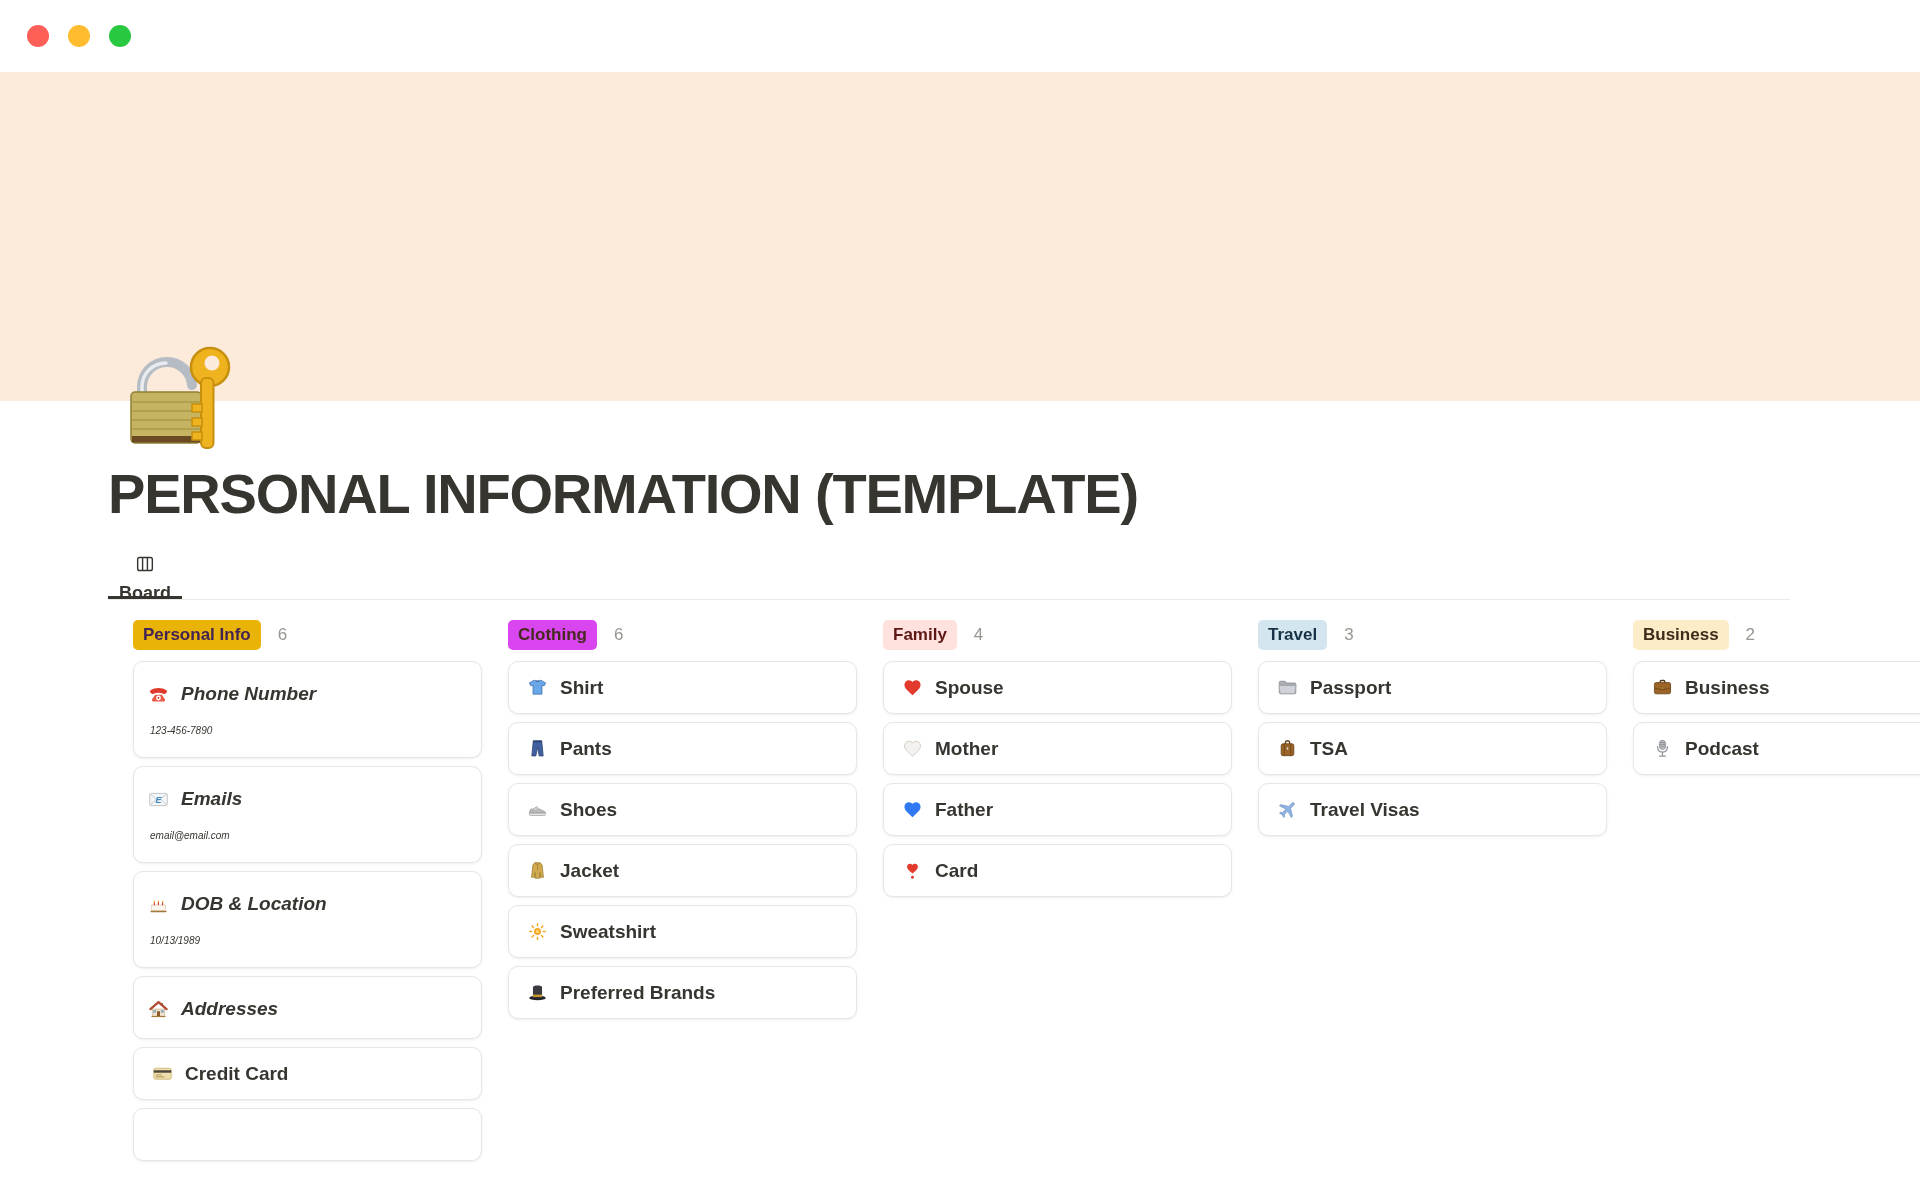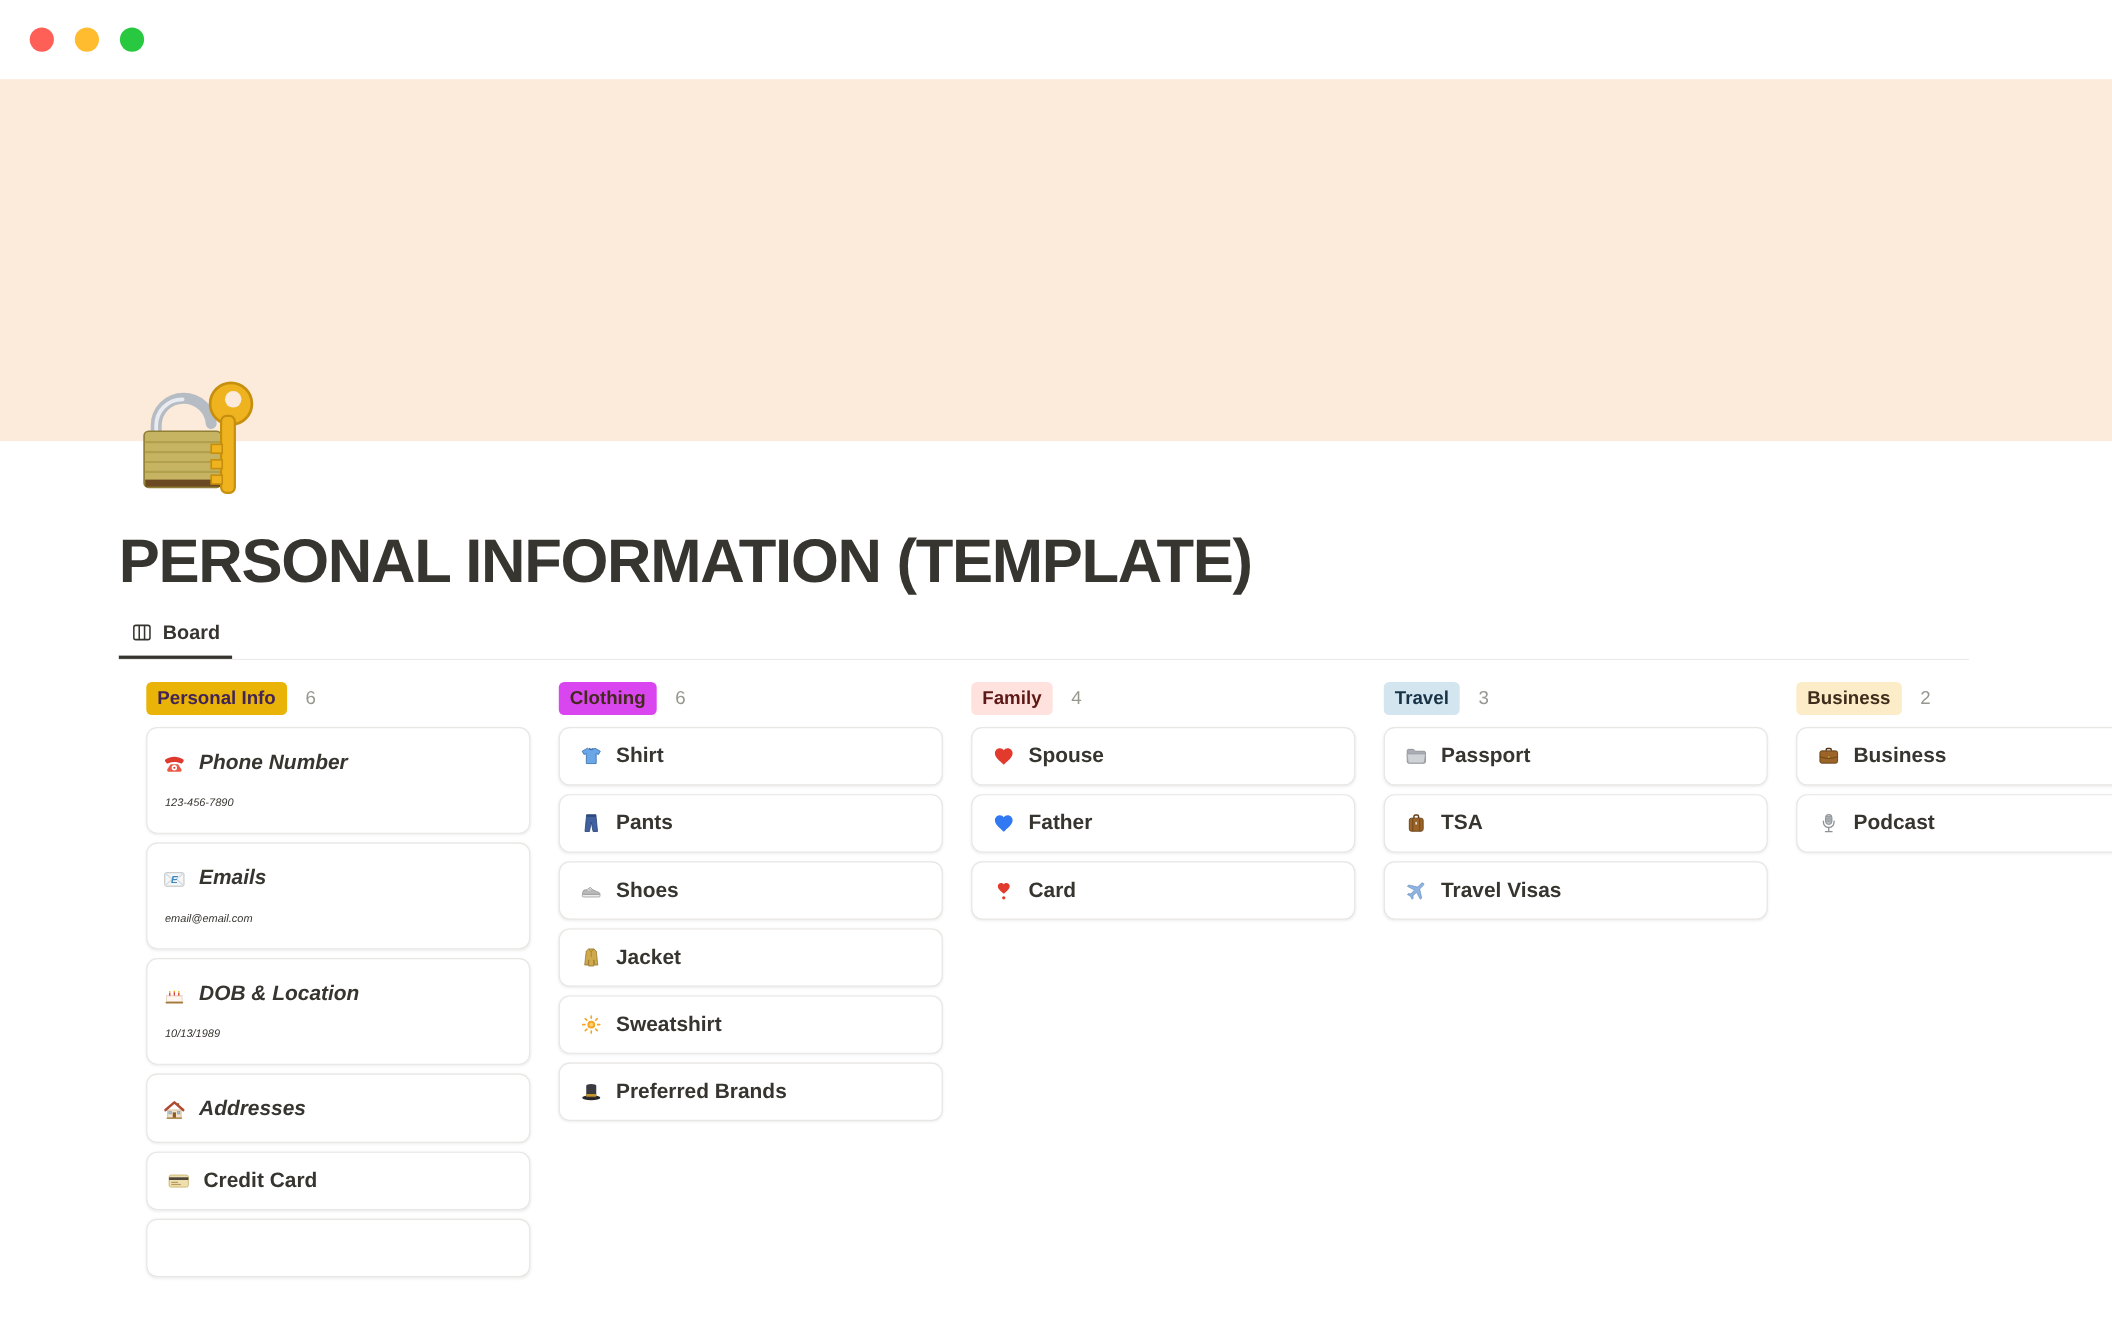--- a/index.html
+++ b/index.html
@@ -11,29 +11,29 @@
     display:flex;align-items:center;padding-left:27px;box-sizing:border-box;gap:19px;}
   .dot{width:22px;height:22px;border-radius:50%;display:inline-block;}
 
   
   .cover{position:absolute;left:0;top:72px;width:1920px;height:329px;}
 
   
   .page-icon{position:absolute;left:100px;top:340px;width:150px;height:115px;}
 
   
-  .page-title{position:absolute;left:108px;top:478px;margin:0;font-size:56px;line-height:64px;
+  .page-title{position:absolute;left:108px;top:462px;margin:0;font-size:56px;line-height:64px;
     font-weight:700;letter-spacing:-1.2px;color:#37352f;white-space:nowrap;}
 
   
   .tabbar{position:absolute;left:108px;top:554px;width:1682px;height:46px;
     border-bottom:1px solid #ebeae8;display:flex;box-sizing:border-box;}
   .tab{display:flex;align-items:center;gap:9px;padding:0 11px;height:100%;box-sizing:border-box;
     font-size:18px;font-weight:600;color:#37352f;border-bottom:3px solid transparent;margin-bottom:-1px;cursor:pointer;}
-  .tab.active{border-bottom-color:#37352f;}
+  .tab.active{border-bottom-color:#37352f;flex-direction:column;}
   .tab-icon{width:20px;height:20px;display:inline-flex;}
 
   
   .board{position:absolute;left:133px;top:620px;display:flex;gap:26px;align-items:flex-start;}
   .column{width:349px;flex:none;}
   .col-header{display:flex;align-items:center;height:30px;margin-bottom:11px;}
   .badge{display:inline-block;font-size:17px;font-weight:600;line-height:26px;
     padding:2px 10px;border-radius:5px;white-space:nowrap;}
   .count{margin-left:17px;font-size:17px;color:#97968f;font-weight:400;}
   .cards{display:flex;flex-direction:column;gap:8px;}
@@ -262,20 +262,28 @@
             <span class="card-icon">
               <svg width="21" height="21" viewBox="0 0 24 24">
                 <path d="M12 20.8l-1.3-1.2C6 15.4 2.8 12.5 2.8 8.9c0-2.9 2.3-5.2 5.2-5.2 1.6 0 3.2.8 4 2 .8-1.2 2.4-2 4-2 2.9 0 5.2 2.3 5.2 5.2 0 3.6-3.2 6.5-7.9 10.7L12 20.8z" fill="#e23b2e"></path>
               </svg>
             </span>
             <span class="card-title">Spouse</span>
           </div>
           <div class="card single">
             <span class="card-icon">
               <svg width="21" height="21" viewBox="0 0 24 24">
+                <path d="M12 20.8l-1.3-1.2C6 15.4 2.8 12.5 2.8 8.9c0-2.9 2.3-5.2 5.2-5.2 1.6 0 3.2.8 4 2 .8-1.2 2.4-2 4-2 2.9 0 5.2 2.3 5.2 5.2 0 3.6-3.2 6.5-7.9 10.7L12 20.8z" fill="#f4f1ee" stroke="#c9c6c1" stroke-width=".9"></path>
+              </svg>
+            </span>
+            <span class="card-title">Mother</span>
+          </div>
+          <div class="card single">
+            <span class="card-icon">
+              <svg width="21" height="21" viewBox="0 0 24 24">
                 <path d="M12 20.8l-1.3-1.2C6 15.4 2.8 12.5 2.8 8.9c0-2.9 2.3-5.2 5.2-5.2 1.6 0 3.2.8 4 2 .8-1.2 2.4-2 4-2 2.9 0 5.2 2.3 5.2 5.2 0 3.6-3.2 6.5-7.9 10.7L12 20.8z" fill="#3179f2"></path>
               </svg>
             </span>
             <span class="card-title">Father</span>
           </div>
           <div class="card single">
             <span class="card-icon">
               <svg width="21" height="21" viewBox="0 0 24 24">
                 <path d="M12 15.5l-.9-.8C7.9 11.9 5.8 10 5.8 7.6c0-1.9 1.5-3.4 3.4-3.4 1 0 2.1.5 2.8 1.3.7-.8 1.8-1.3 2.8-1.3 1.9 0 3.4 1.5 3.4 3.4 0 2.4-2.1 4.3-5.3 7.1l-.9.8z" fill="#e23b2e"></path>
                 <circle cx="12" cy="19.6" r="1.7" fill="#e23b2e"></circle>

